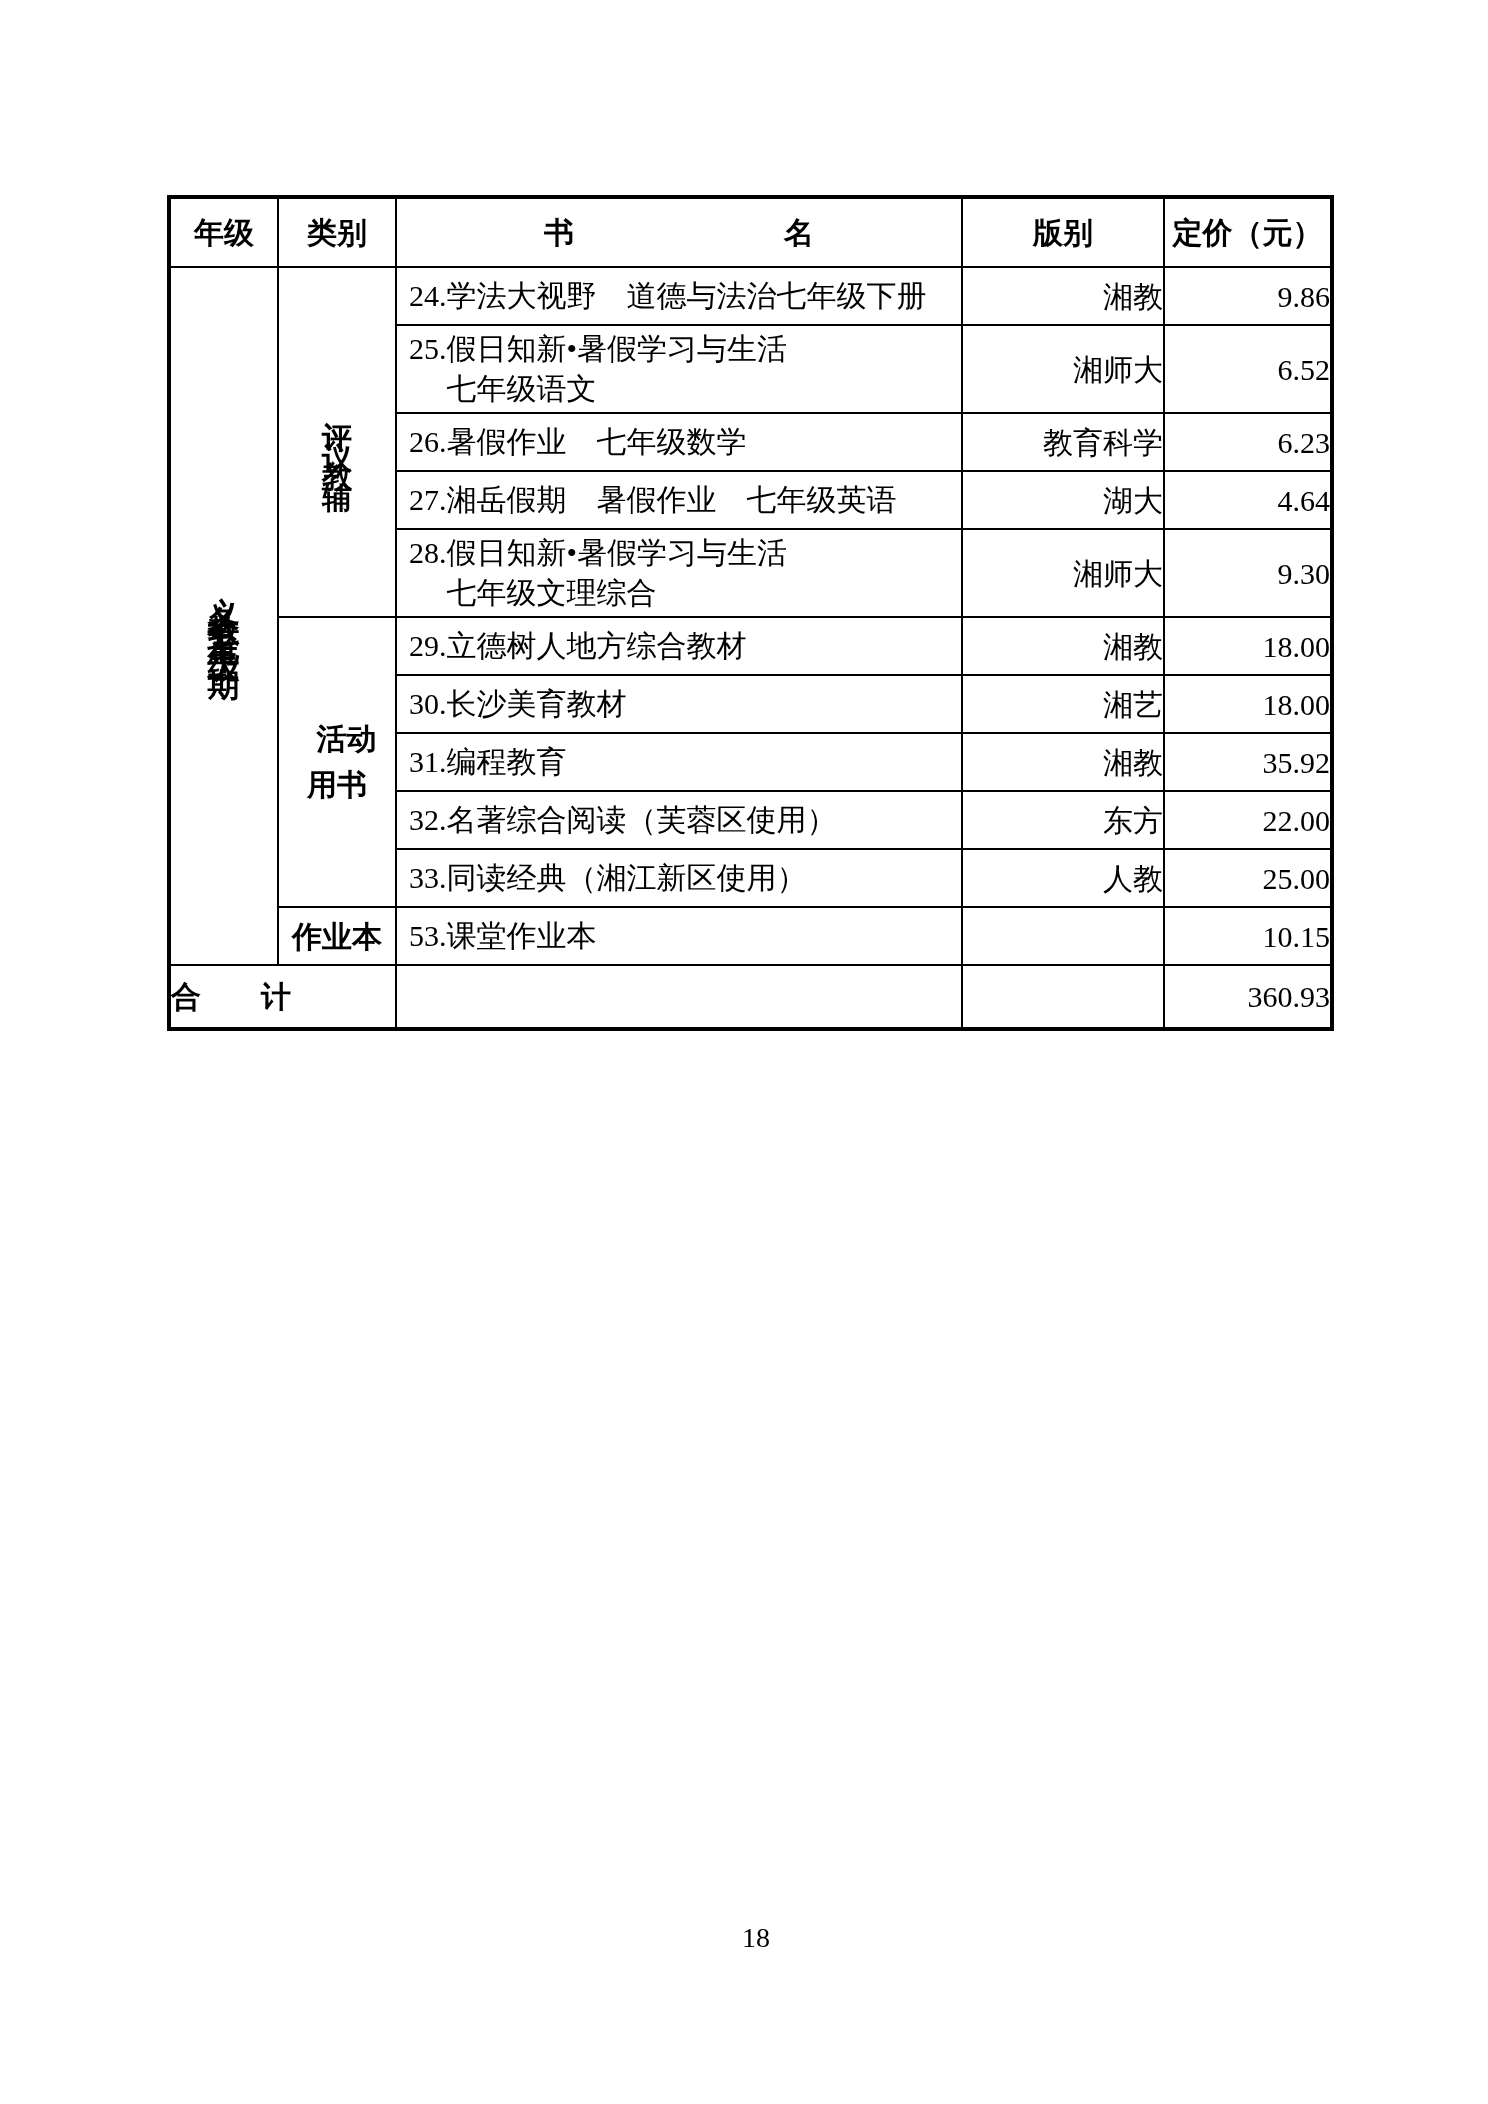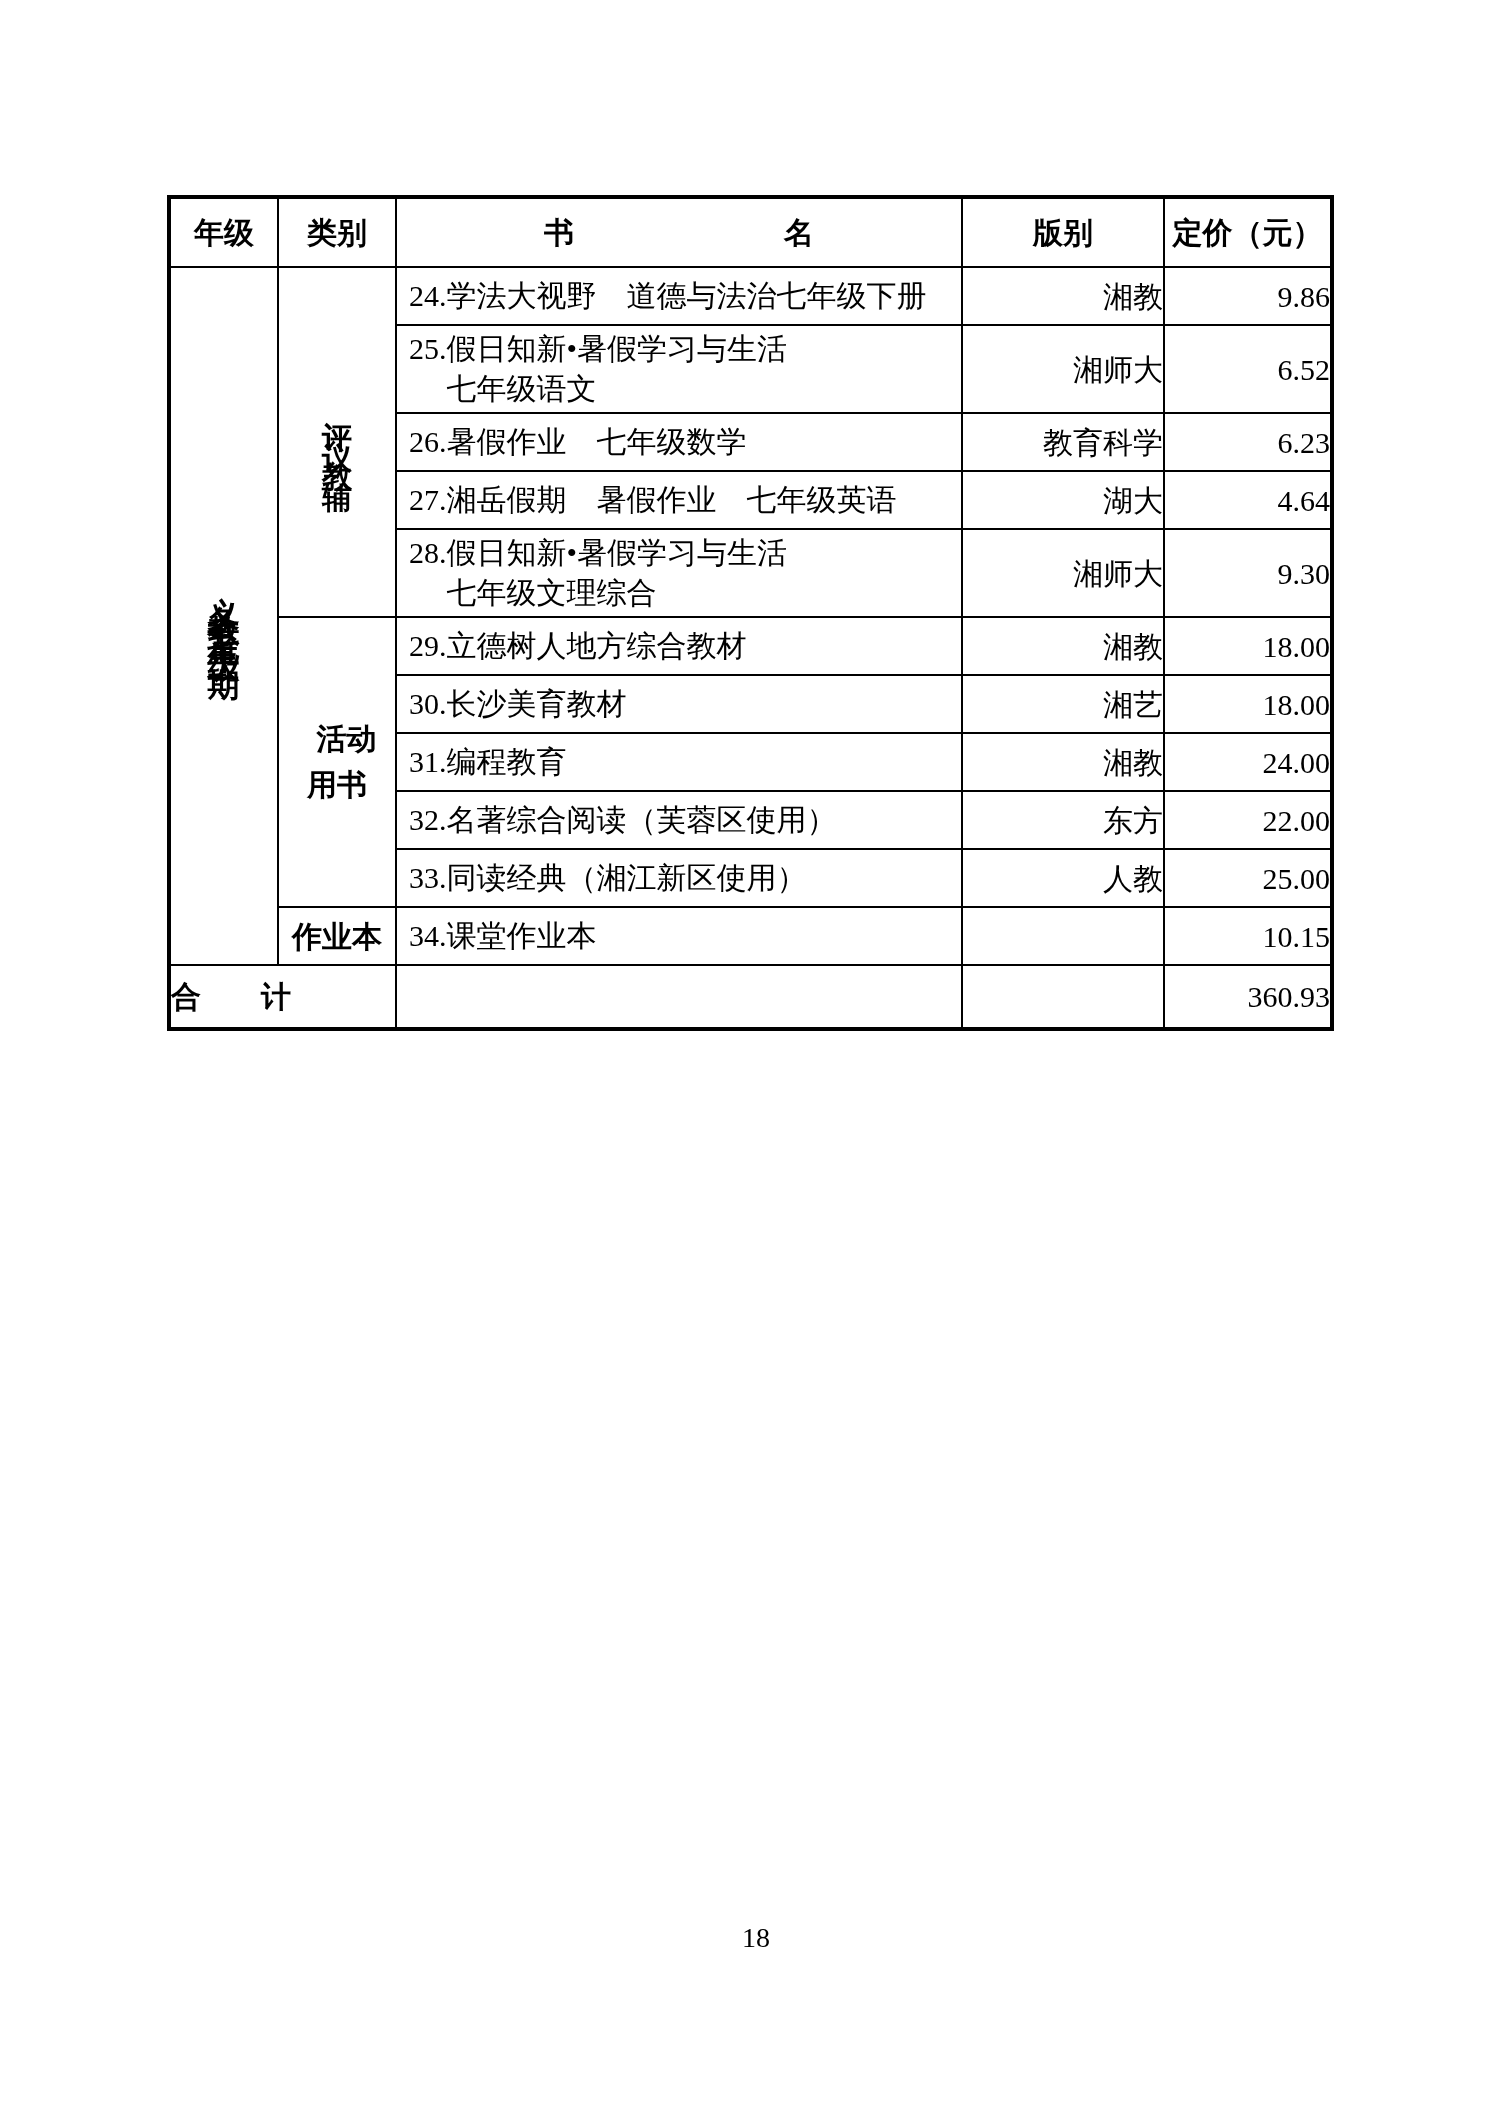--- a/index.html
+++ b/index.html
@@ -177,37 +177,37 @@
         <td class="price-cell">18.00</td>
       </tr>
       <tr class="h-s">
         <td class="book-cell">30.长沙美育教材</td>
         <td class="pub-cell">湘艺</td>
         <td class="price-cell">18.00</td>
       </tr>
       <tr class="h-s">
         <td class="book-cell">31.编程教育</td>
         <td class="pub-cell">湘教</td>
-        <td class="price-cell">24.00</td>
+        <td class="price-cell">35.92</td>
       </tr>
       <tr class="h-s">
         <td class="book-cell">32.名著综合阅读（芙蓉区使用）</td>
         <td class="pub-cell">东方</td>
         <td class="price-cell">22.00</td>
       </tr>
       <tr class="h-s">
         <td class="book-cell">33.同读经典（湘江新区使用）</td>
         <td class="pub-cell">人教</td>
         <td class="price-cell">25.00</td>
       </tr>
       <tr class="h-s">
         <td class="cat-cell">
           <span>作业本</span>
         </td>
-        <td class="book-cell">34.课堂作业本</td>
+        <td class="book-cell">53.课堂作业本</td>
         <td class="pub-cell"></td>
         <td class="price-cell">10.15</td>
       </tr>
       <tr class="h-total">
         <td class="total-cell" colspan="2">合　　计</td>
         <td class="book-cell"></td>
         <td class="pub-cell"></td>
         <td class="price-cell">360.93</td>
       </tr>
     </tbody>

